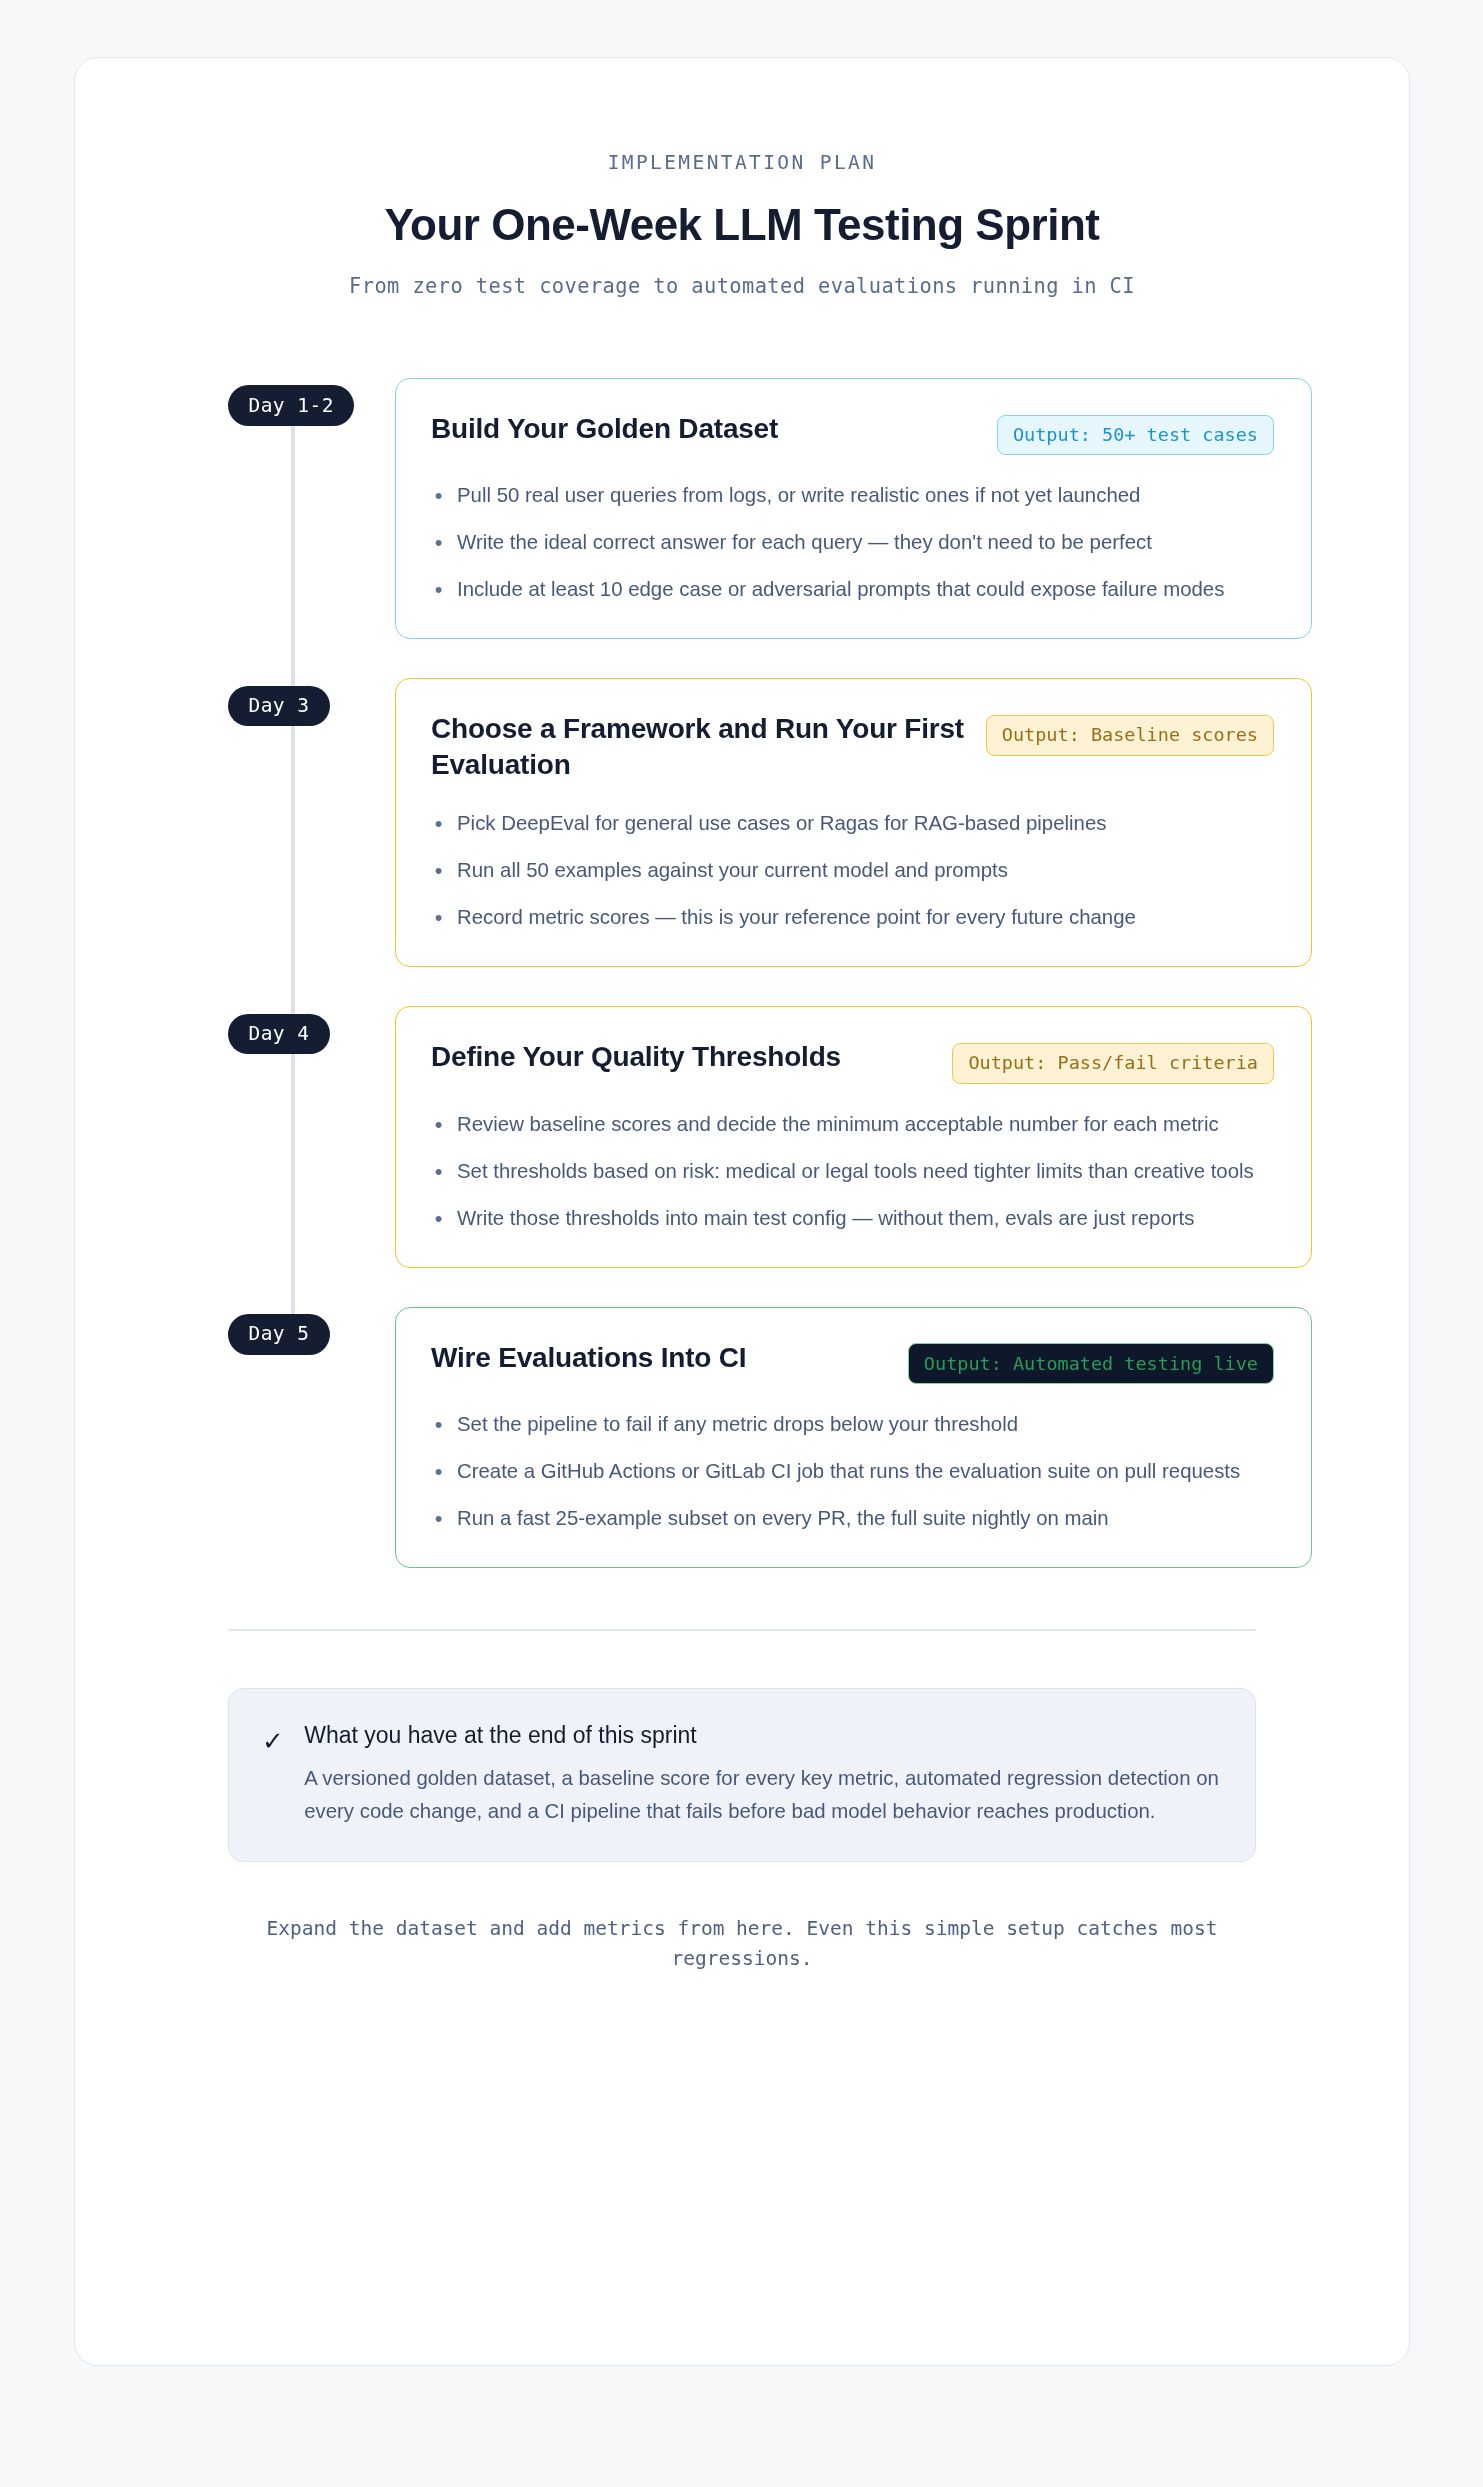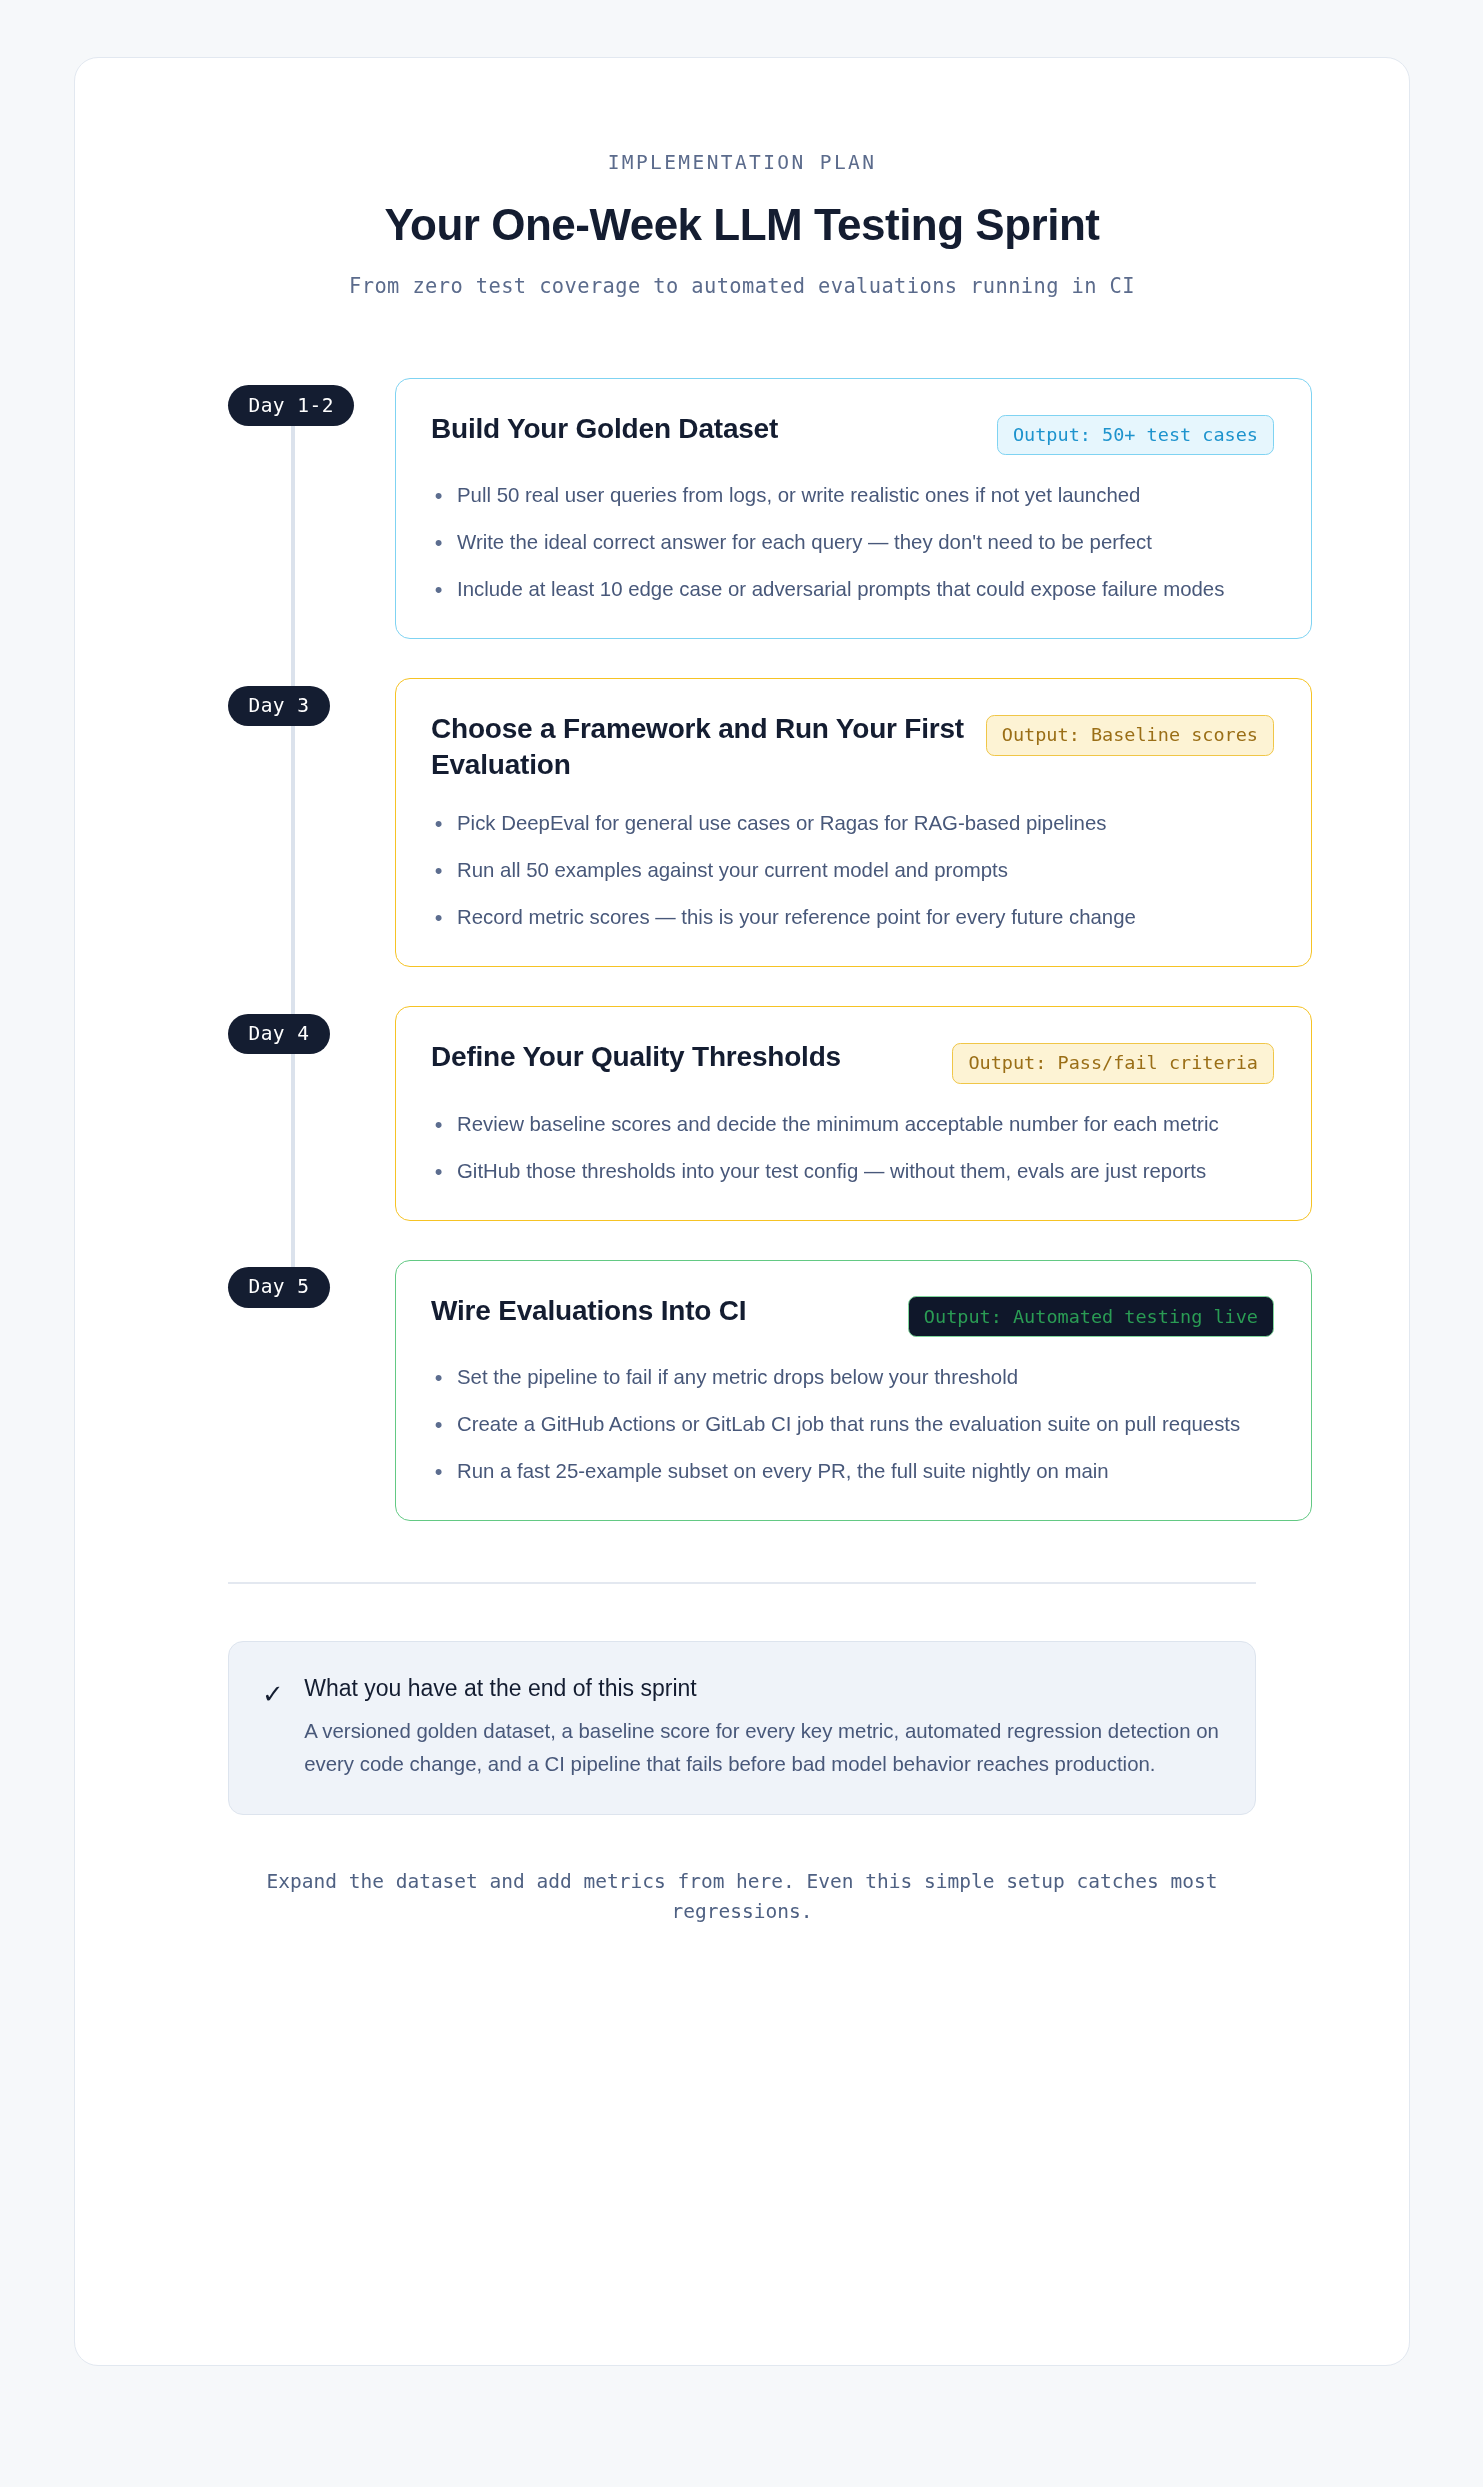--- a/index.html
+++ b/index.html
@@ -264,21 +264,22 @@
       <div class="daycol">
         <span class="day-pill">Day 4</span>
       </div>
       <div class="card yellow">
         <div class="card-head">
           <div class="card-title">Define Your Quality Thresholds</div>
           <div class="badge yellow">Output: Pass/fail criteria</div>
         </div>
         <ul class="bullets">
           <li>Review baseline scores and decide the minimum acceptable number for each metric</li>
-          <li>GitHub those thresholds into your test config — without them, evals are just reports</li>
+          <li>Set thresholds based on risk: medical or legal tools need tighter limits than creative tools</li>
+          <li>Write those thresholds into main test config — without them, evals are just reports</li>
         </ul>
       </div>
     </div>
 
     <div class="step">
       <div class="daycol">
         <span class="day-pill">Day 5</span>
       </div>
       <div class="card green">
         <div class="card-head">

